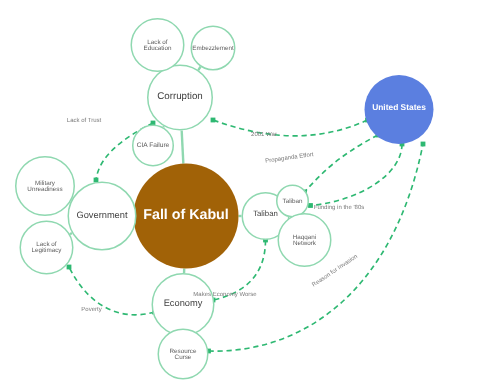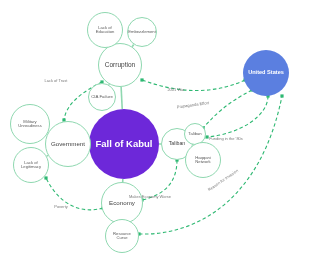--- a/index.html
+++ b/index.html
@@ -31,21 +31,21 @@
     text-align: center;
     line-height: 1.05;
     overflow: hidden;
   }
   .node-outline {
     background: #ffffff;
     border: 1px solid #8fd8b0;
     color: #5a5a5a;
   }
   .node-root {
-    background: #6d28d9;
+    background: #a16207;
     border: none;
     color: #ffffff;
     font-weight: bold;
   }
   .node-actor {
     background: #5b7fe0;
     border: none;
     color: #ffffff;
     font-weight: bold;
   }

